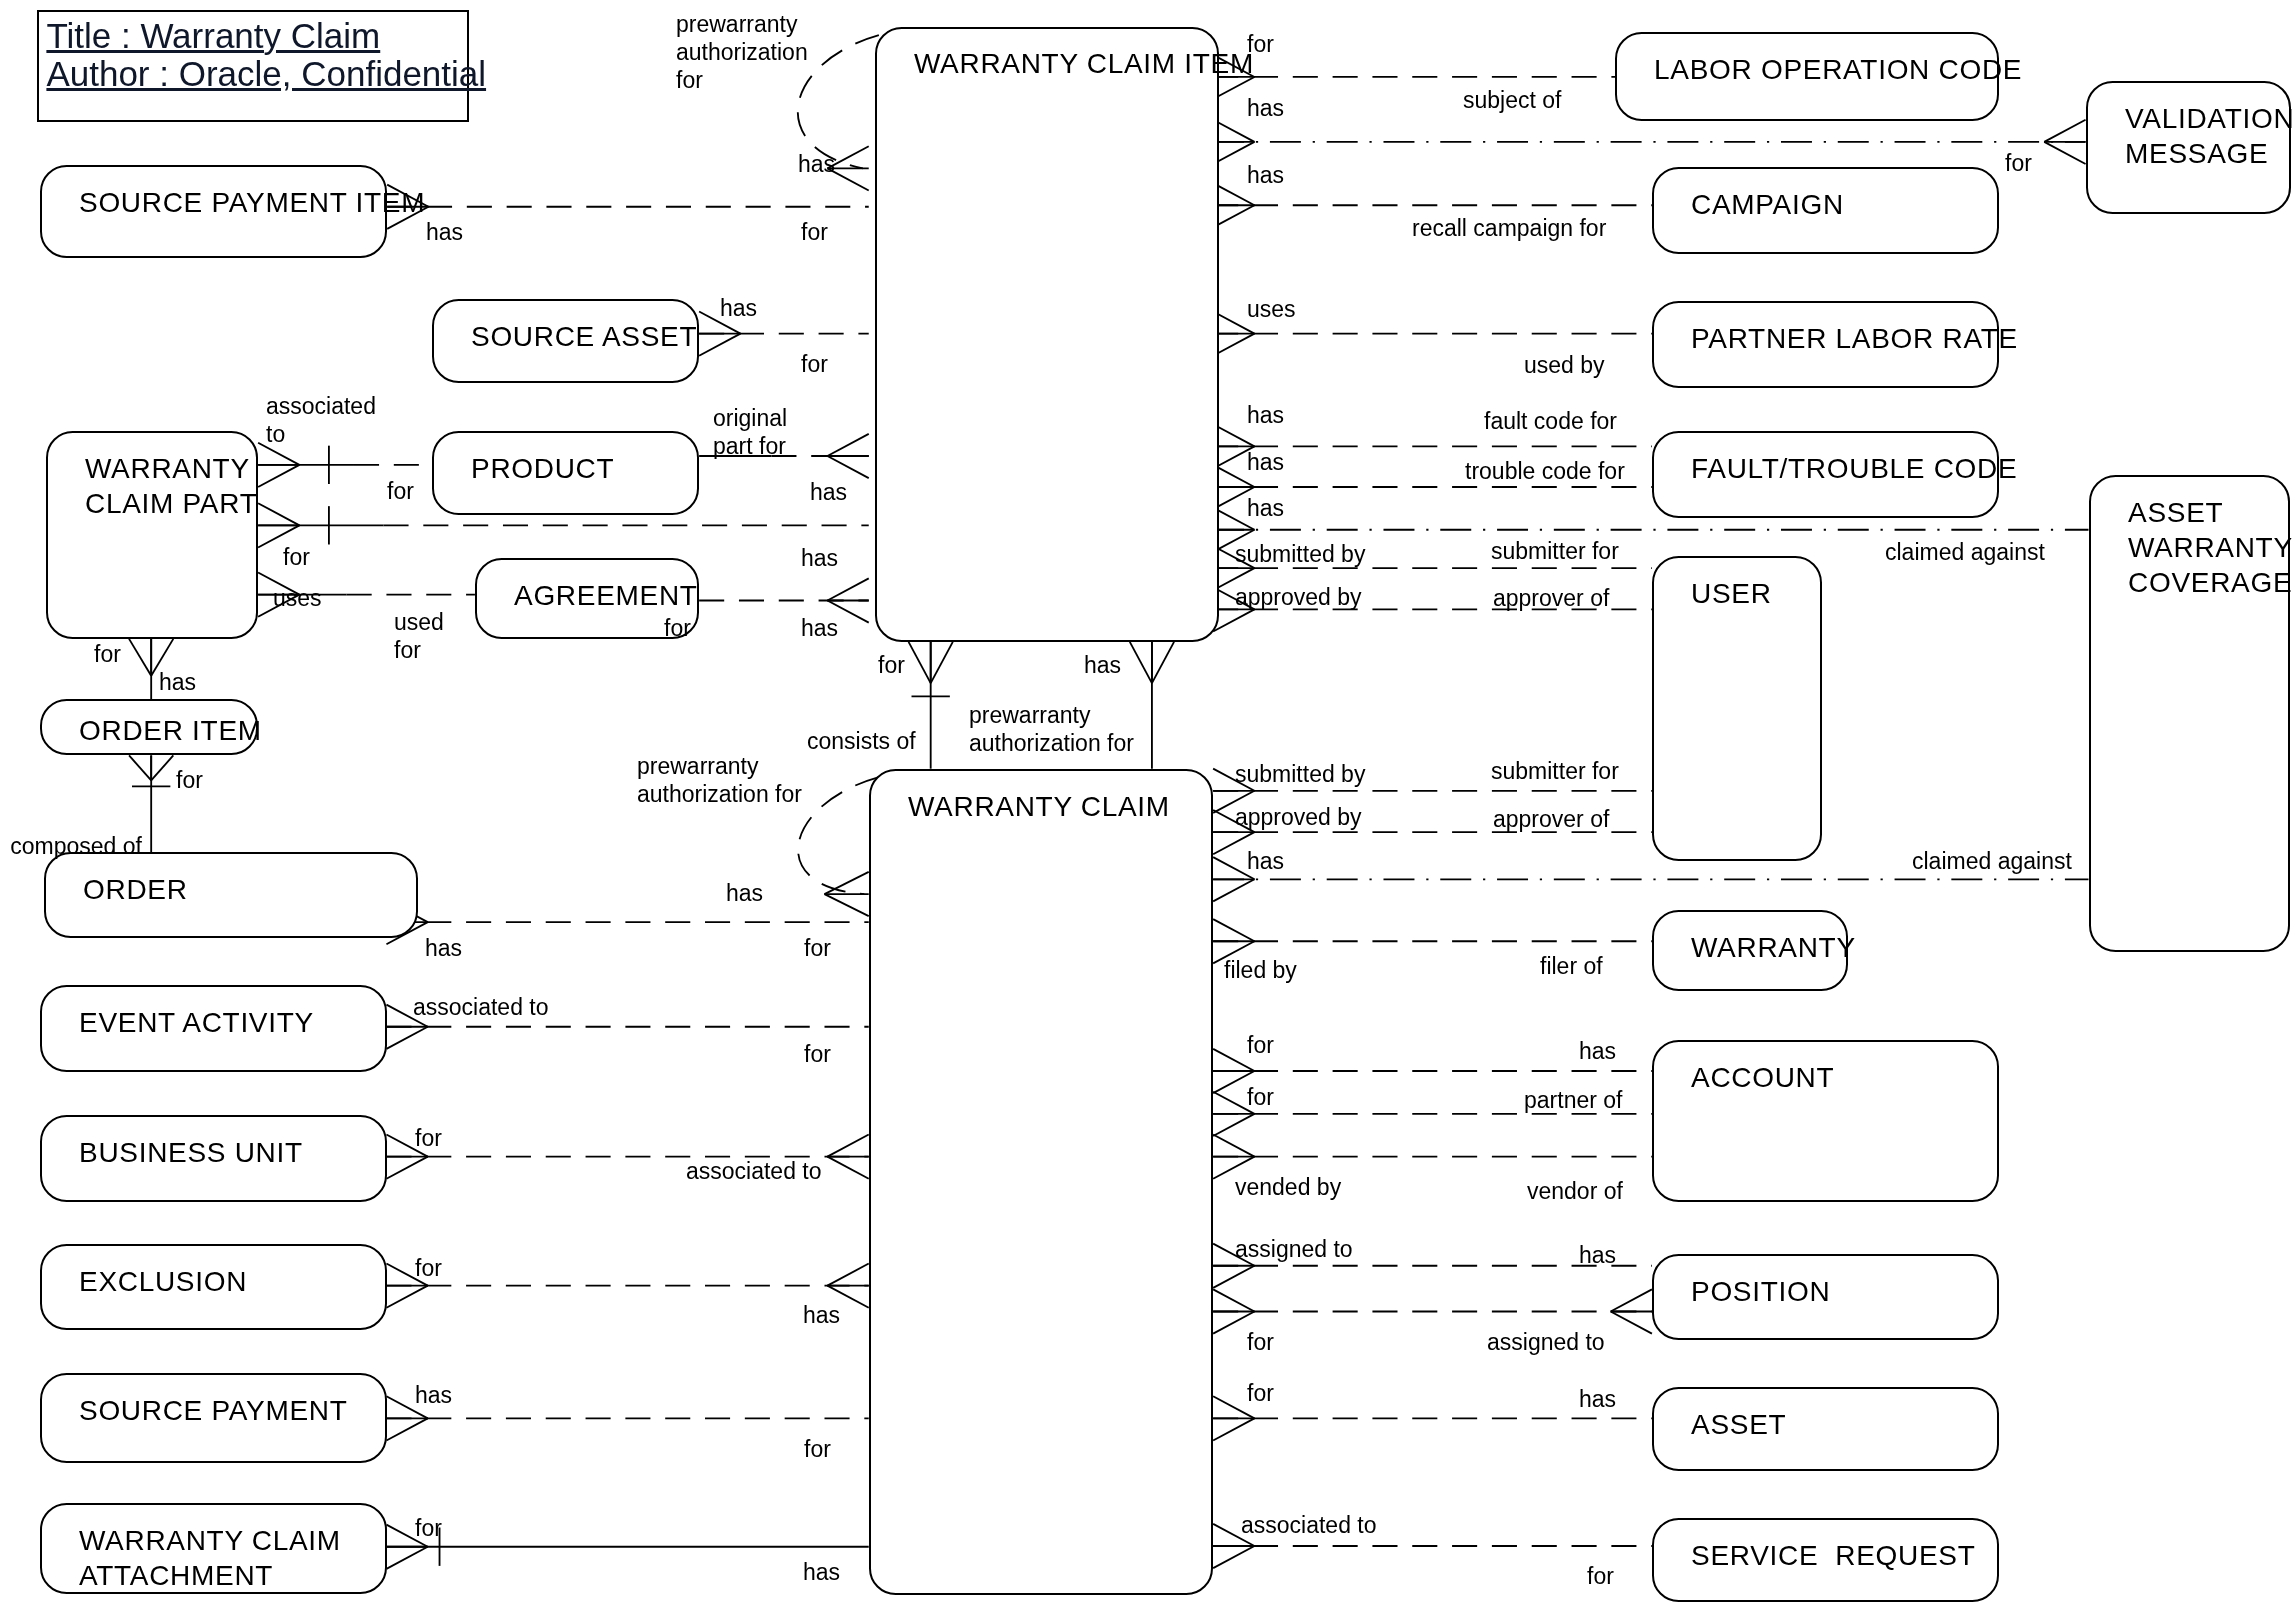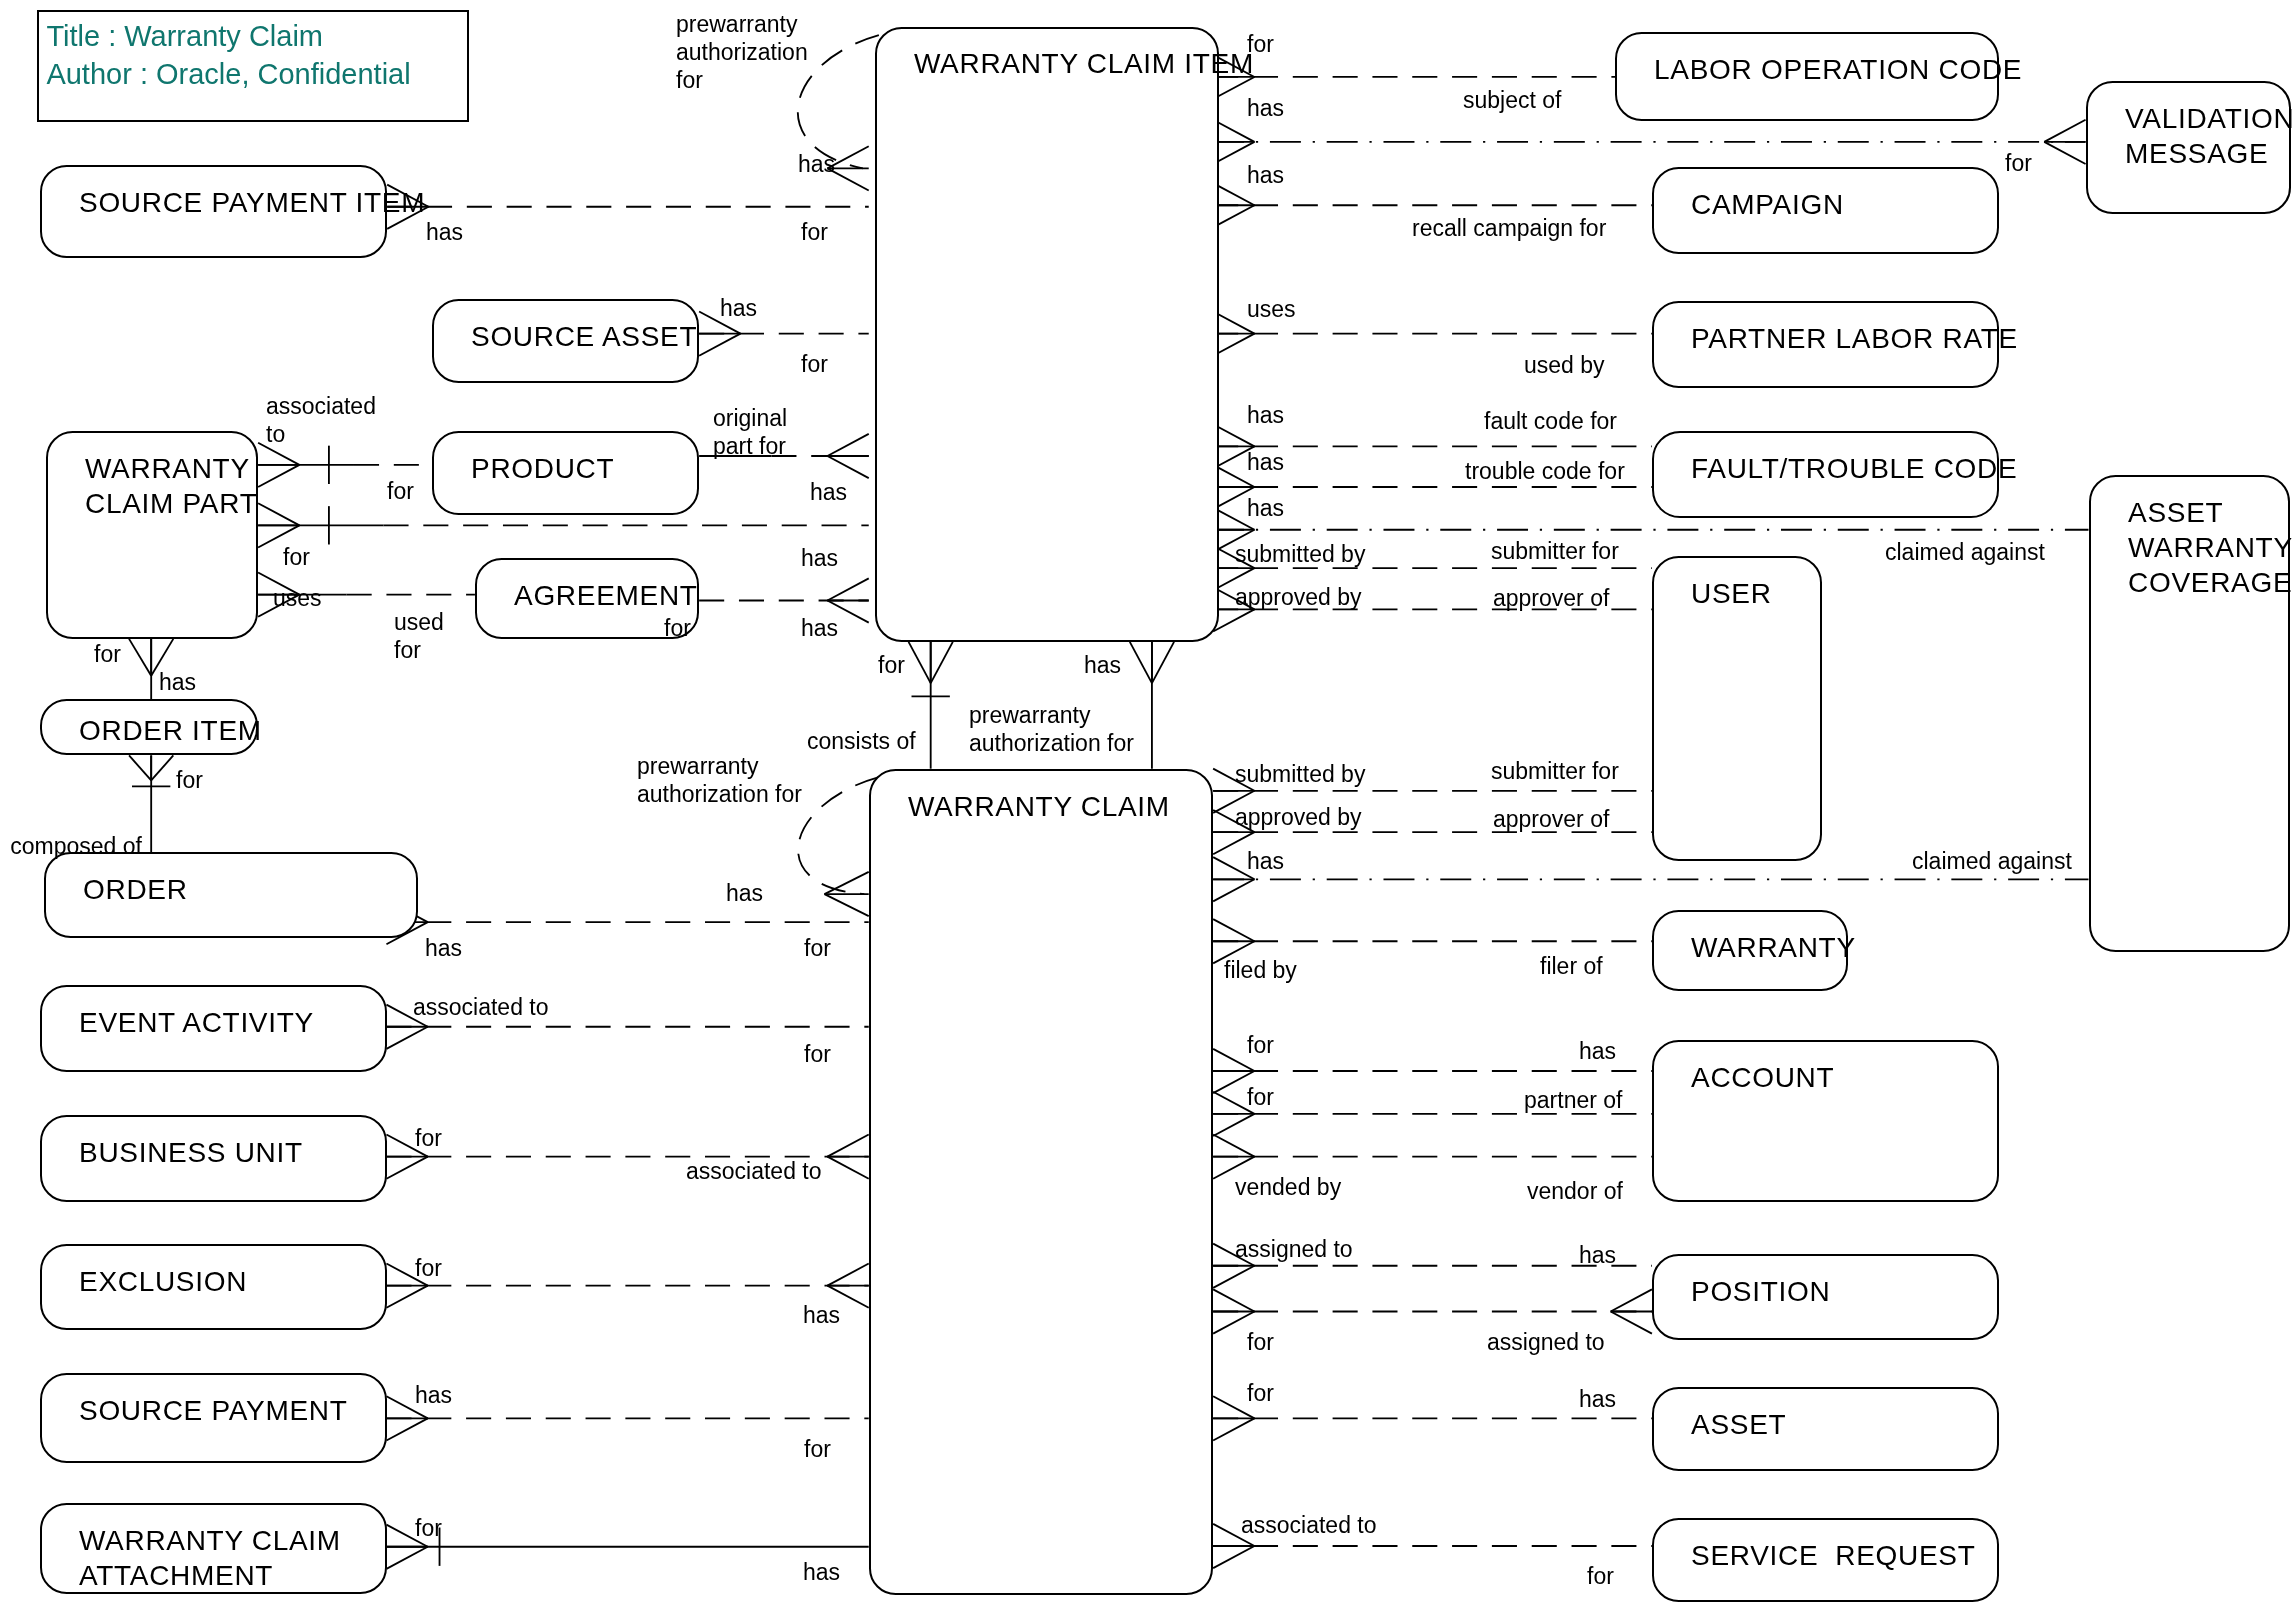--- a/index.html
+++ b/index.html
@@ -1,20 +1,20 @@
 <!DOCTYPE html>
 <html style="font-size:11.8px"><head>
 <meta charset="utf-8">
 <style>
   html,body{margin:0;padding:0;background:#ffffff;}
   .canvas{position:relative;width:2295px;height:1603px;background:#ffffff;
           font-family:"Liberation Sans", sans-serif;overflow:hidden;}
   .title-block{position:absolute;left:37px;top:10.3px;width:432px;height:112px;
                border:2.2px solid #000;box-sizing:border-box;padding:4.4px 7.4px;}
-  .title-line{font-size:29px;line-height:38px;color:#0f766e;white-space:pre;}
+  .title-line{font-size:35px;line-height:38px;color:#0f172a;white-space:pre;text-decoration:underline;}
   .entity{position:absolute;border:2.2px solid #000;border-radius:26.6px;
           box-sizing:border-box;background:#fff;}
   .entity .entity-label{position:absolute;left:37px;top:17.7px;font-size:28px;
           line-height:35px;color:#000;white-space:pre;letter-spacing:0.7px;}
   .rel-label{position:absolute;font-size:23px;line-height:28px;color:#000;white-space:pre;}
   svg.connector-layer{position:absolute;left:0;top:0;width:2295px;height:1603px;}
 </style>
 </head>
 <body>
 
@@ -253,21 +253,21 @@
     <div class="entity" style="left: 2086px; top: 81px; width: 205px; height: 133px;">
       <span class="entity-label">VALIDATION
 MESSAGE</span>
     </div>
     <div class="entity" style="left: 1652px; top: 167px; width: 347px; height: 87px;">
       <span class="entity-label">CAMPAIGN</span>
     </div>
     <div class="entity" style="left: 1652px; top: 301px; width: 347px; height: 87px;">
       <span class="entity-label">PARTNER LABOR RATE</span>
     </div>
-    <div class="entity" style="left: 1652px; top: 431px; width: 347px; height: 87px; border-radius: 28px;">
+    <div class="entity" style="left: 1652px; top: 431px; width: 347px; height: 87px;">
       <span class="entity-label">FAULT/TROUBLE CODE</span>
     </div>
     <div class="entity" style="left: 1652px; top: 556px; width: 170px; height: 305px;">
       <span class="entity-label">USER</span>
     </div>
     <div class="entity" style="left: 2089px; top: 475px; width: 201px; height: 477px;">
       <span class="entity-label">ASSET
 WARRANTY
 COVERAGE</span>
     </div>

